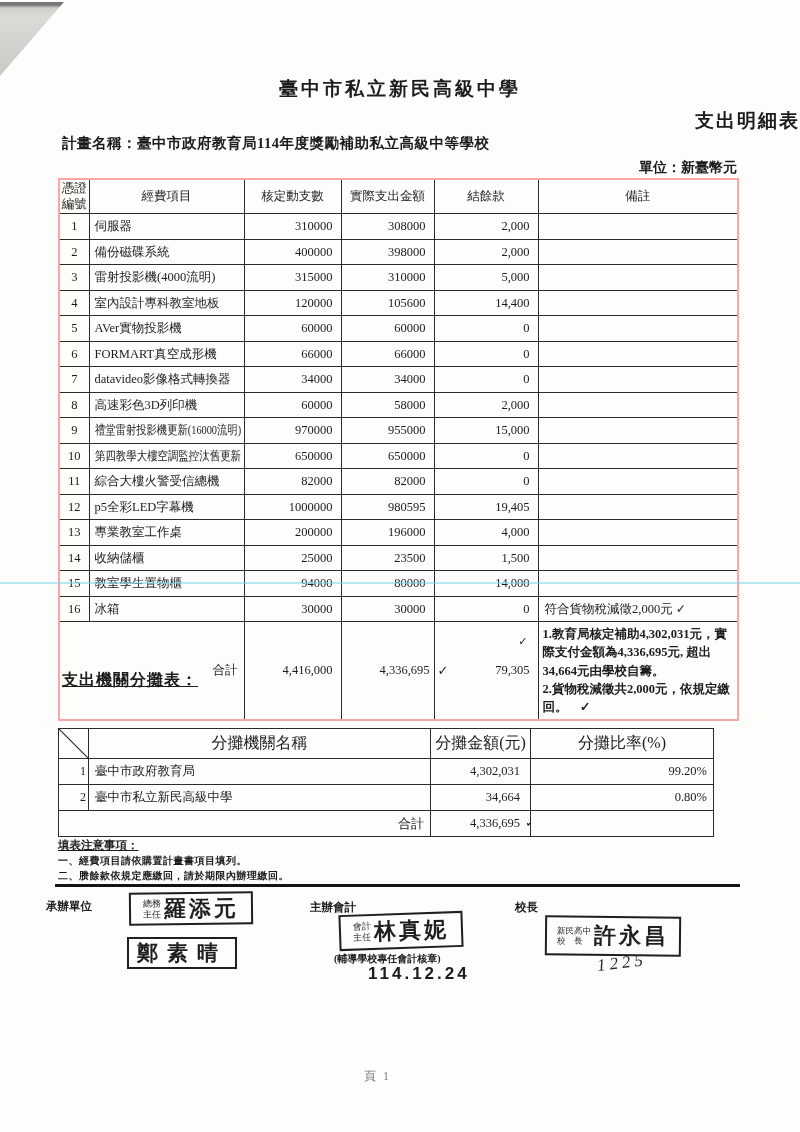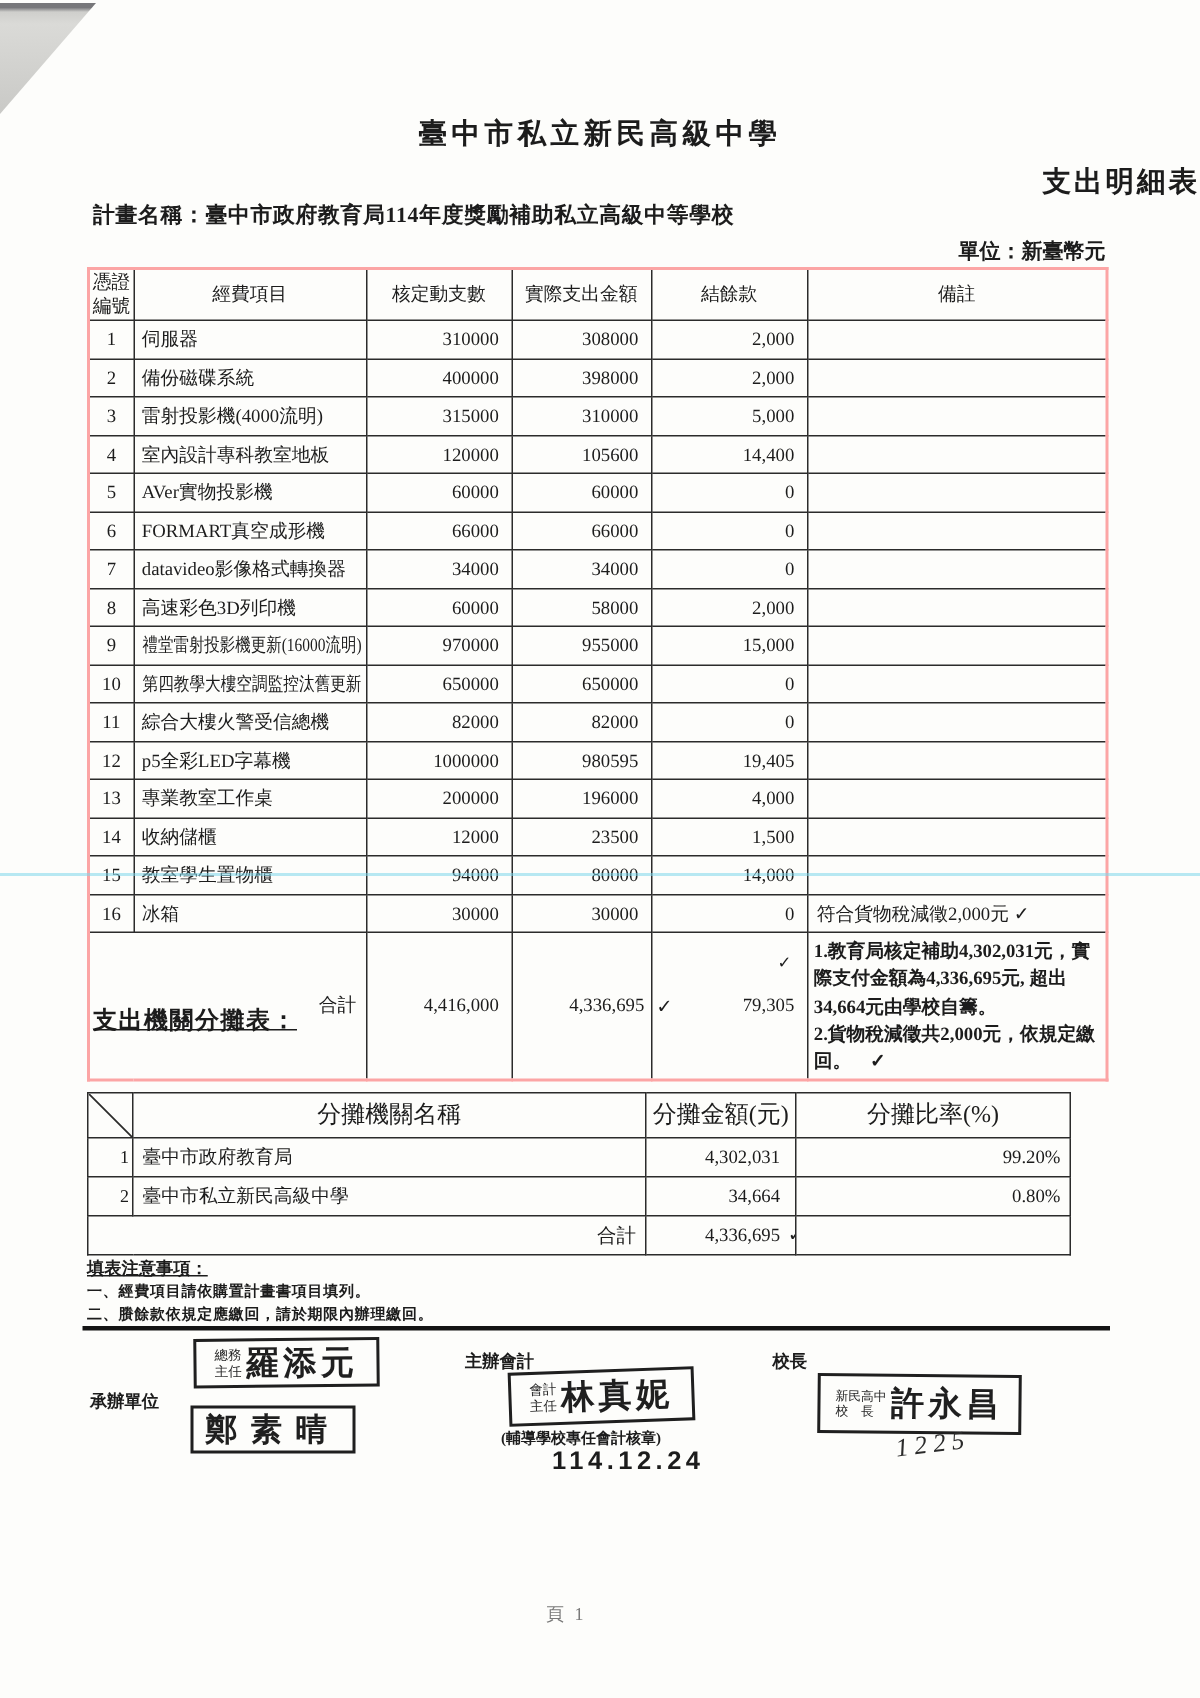--- a/index.html
+++ b/index.html
@@ -59,21 +59,21 @@
   .a-totamount{position:relative;text-align:right;padding-right:10px;font-size:12.5px;}
   .a-totamount .chk{position:absolute;right:-6px;top:4px;font-size:13px;}
 
   .notes-title{position:absolute;left:58px;top:838px;font-size:11.5px;font-weight:bold;
     text-decoration:underline;}
   .note-line{position:absolute;left:58px;font-size:10px;font-weight:600;letter-spacing:.5px;}
   .note1{top:854px;} .note2{top:869px;}
   .hr-thick{position:absolute;left:55px;top:884px;width:685px;height:2.5px;background:#141414;}
 
   .sig-label{position:absolute;font-size:11.5px;font-weight:600;}
-  .lab-unit{left:60px;top:899px;margin-top:28px;}
+  .lab-unit{left:46px;top:899px;}
   .lab-acct{left:310px;top:900px;}
   .lab-prin{left:515px;top:900px;}
 
   .stamp{position:absolute;border:2.5px solid #1f1f1f;display:flex;align-items:center;
     justify-content:center;color:#1f1f1f;box-sizing:border-box;padding:1px 3px;}
   .stamp .side{display:flex;flex-direction:column;justify-content:center;font-size:9px;
     line-height:1.2;margin-right:3px;white-space:nowrap;}
   .stamp .big{font-size:22px;font-weight:600;letter-spacing:3px;white-space:nowrap;}
   .stamp1{left:129px;top:892px;width:124px;height:33px;transform:rotate(-.6deg);}
   .stamp2{left:127px;top:937px;width:110px;height:32px;}
@@ -237,21 +237,21 @@
           <td class="c-item"><span class="fit">專業教室工作桌</span></td>
           <td class="c-num">200000</td>
           <td class="c-num">196000</td>
           <td class="c-num">4,000</td>
           <td class="c-note"></td>
         </tr>
 
         <tr>
           <td class="c-no">14</td>
           <td class="c-item"><span class="fit">收納儲櫃</span></td>
-          <td class="c-num">12000</td>
+          <td class="c-num">25000</td>
           <td class="c-num">23500</td>
           <td class="c-num">1,500</td>
           <td class="c-note"></td>
         </tr>
 
         <tr>
           <td class="c-no">15</td>
           <td class="c-item"><span class="fit">教室學生置物櫃</span></td>
           <td class="c-num">94000</td>
           <td class="c-num">80000</td>

